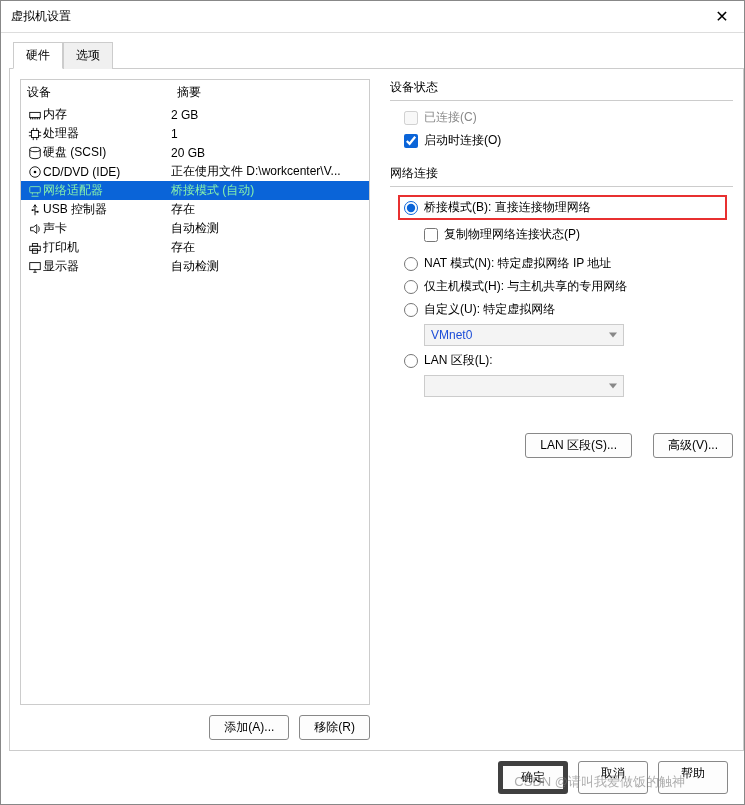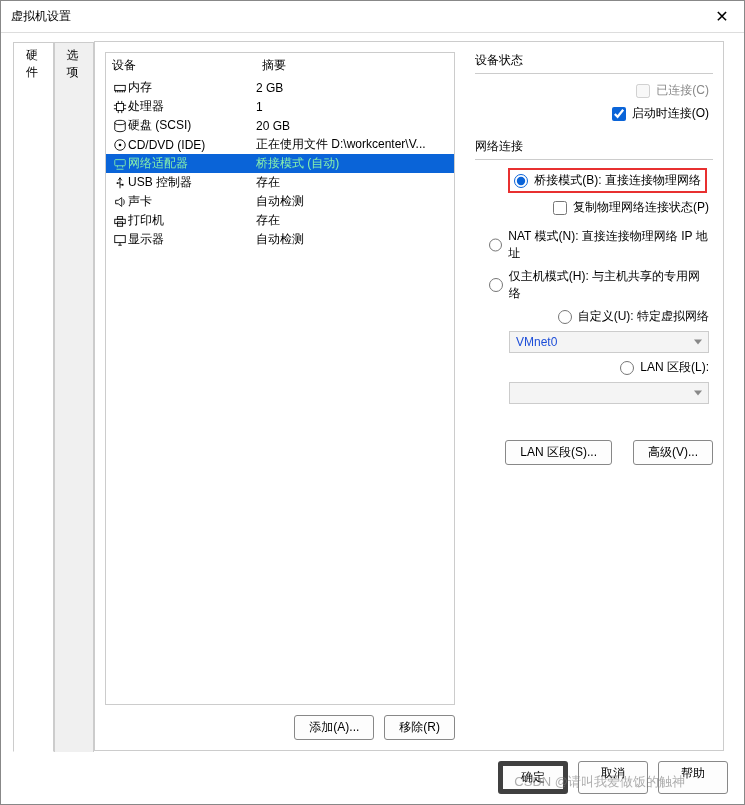--- a/index.html
+++ b/index.html
@@ -9,41 +9,41 @@
       background: #fff;
       color: #000;
       width: 745px;
       height: 805px;
       position: relative;
     }
     .window { border: 1px solid #888; height: 100%; display: flex; flex-direction: column; }
     .titlebar { display: flex; justify-content: space-between; align-items: center; padding: 6px 10px; border-bottom: 1px solid #ddd; }
     .titlebar .title { font-size: 12px; }
     .close-btn { font-size: 16px; width: 24px; text-align: center; cursor: default; font-family: Arial, sans-serif; }
-    .content { flex: 1; padding: 8px 20px 0 8px; display: flex; flex-direction: row; }
+    .content { flex: 1; padding: 8px 0 0 8px; display: flex; flex-direction: column; }
     .tabs { display: flex; gap: 0; margin-left: 4px; }
     .tab { padding: 4px 12px; border: 1px solid #ccc; border-bottom: none; background: #f0f0f0; position: relative; top: 1px; }
     .tab.active { background: #fff; border-bottom: 1px solid #fff; z-index: 2; }
     .tab-panel { flex: 1; border: 1px solid #ccc; padding: 10px; display: flex; gap: 20px; }
     .left { width: 350px; display: flex; flex-direction: column; }
     .device-list { flex: 1; border: 1px solid #ccc; display: flex; flex-direction: column; overflow: hidden; }
     .dl-header { display: flex; padding: 4px 6px; font-size: 12px; }
     .dl-header .col1 { width: 150px; }
     .dl-row { display: flex; align-items: center; padding: 1px 6px; height: 19px; }
     .dl-row .icon-cell { width: 16px; display: flex; align-items: center; justify-content: center; }
     .dl-row .name-cell { width: 128px; overflow: hidden; white-space: nowrap; text-overflow: ellipsis; }
     .dl-row .summary-cell { flex: 1; overflow: hidden; white-space: nowrap; text-overflow: ellipsis; }
     .dl-row.selected { background: #0a64d8; color: #86efac; }
     .icon-svg { width: 14px; height: 14px; display: block; }
     .btn-row { display: flex; justify-content: flex-end; gap: 10px; margin-top: 10px; }
     .btn { border: 1px solid #888; background: #fdfdfd; padding: 3px 14px; border-radius: 3px; min-width: 70px; text-align: center; }
     .right { flex: 1; display: flex; flex-direction: column; gap: 12px; }
     .group { }
     .group-title { font-size: 12px; margin-bottom: 4px; }
-    .group-body { border-top: 1px solid #ccc; padding: 8px 4px 4px 14px; display: flex; flex-direction: column; gap: 6px; align-items: flex-end; }
+    .group-body { border-top: 1px solid #ccc; padding: 8px 4px 4px 14px; display: flex; flex-direction: column; gap: 6px; }
     .checkbox-row, .radio-row { display: flex; align-items: center; gap: 6px; }
     .checkbox-row input, .radio-row input { width: 14px; height: 14px; accent-color: #0a64d8; }
     .disabled { color: #888; }
     .highlight-box { border: 2px solid #e83030; padding: 2px 4px; margin-left: -6px; margin-right: 2px; }
     .indent { margin-left: 20px; }
     .select-box { border: 1px solid #ccc; background: #f4f4f4; color: #1d4ed8; padding: 2px 20px 2px 6px; position: relative; width: 200px; height: 22px; display: flex; align-items: center; }
     .select-box::after { content: ""; position: absolute; right: 6px; top: 50%; transform: translateY(-50%); border-left: 4px solid transparent; border-right: 4px solid transparent; border-top: 5px solid #888; }
     .lan-btn-row { display: flex; justify-content: flex-end; gap: 21px; margin-top: 20px; }
     .footer { display: flex; justify-content: flex-end; gap: 10px; padding: 10px 16px; }
     .btn.primary { border: 5px solid #404040; }
@@ -196,21 +196,21 @@
                 <input type="radio" name="net" checked="" style="">
                 <span>桥接模式(B): 直接连接物理网络</span>
               </label>
             </div>
             <label class="checkbox-row indent">
               <input type="checkbox" style="">
               <span>复制物理网络连接状态(P)</span>
             </label>
             <label class="radio-row" style="margin-top:6px">
               <input type="radio" name="net" style="">
-              <span>NAT 模式(N): 直接连接物理网络 IP 地址</span>
+              <span>NAT 模式(N): 特定虚拟网络 IP 地址</span>
             </label>
             <label class="radio-row">
               <input type="radio" name="net" style="">
               <span>仅主机模式(H): 与主机共享的专用网络</span>
             </label>
             <label class="radio-row">
               <input type="radio" name="net" style="">
               <span>自定义(U): 特定虚拟网络</span>
             </label>
             <div class="select-box indent">

